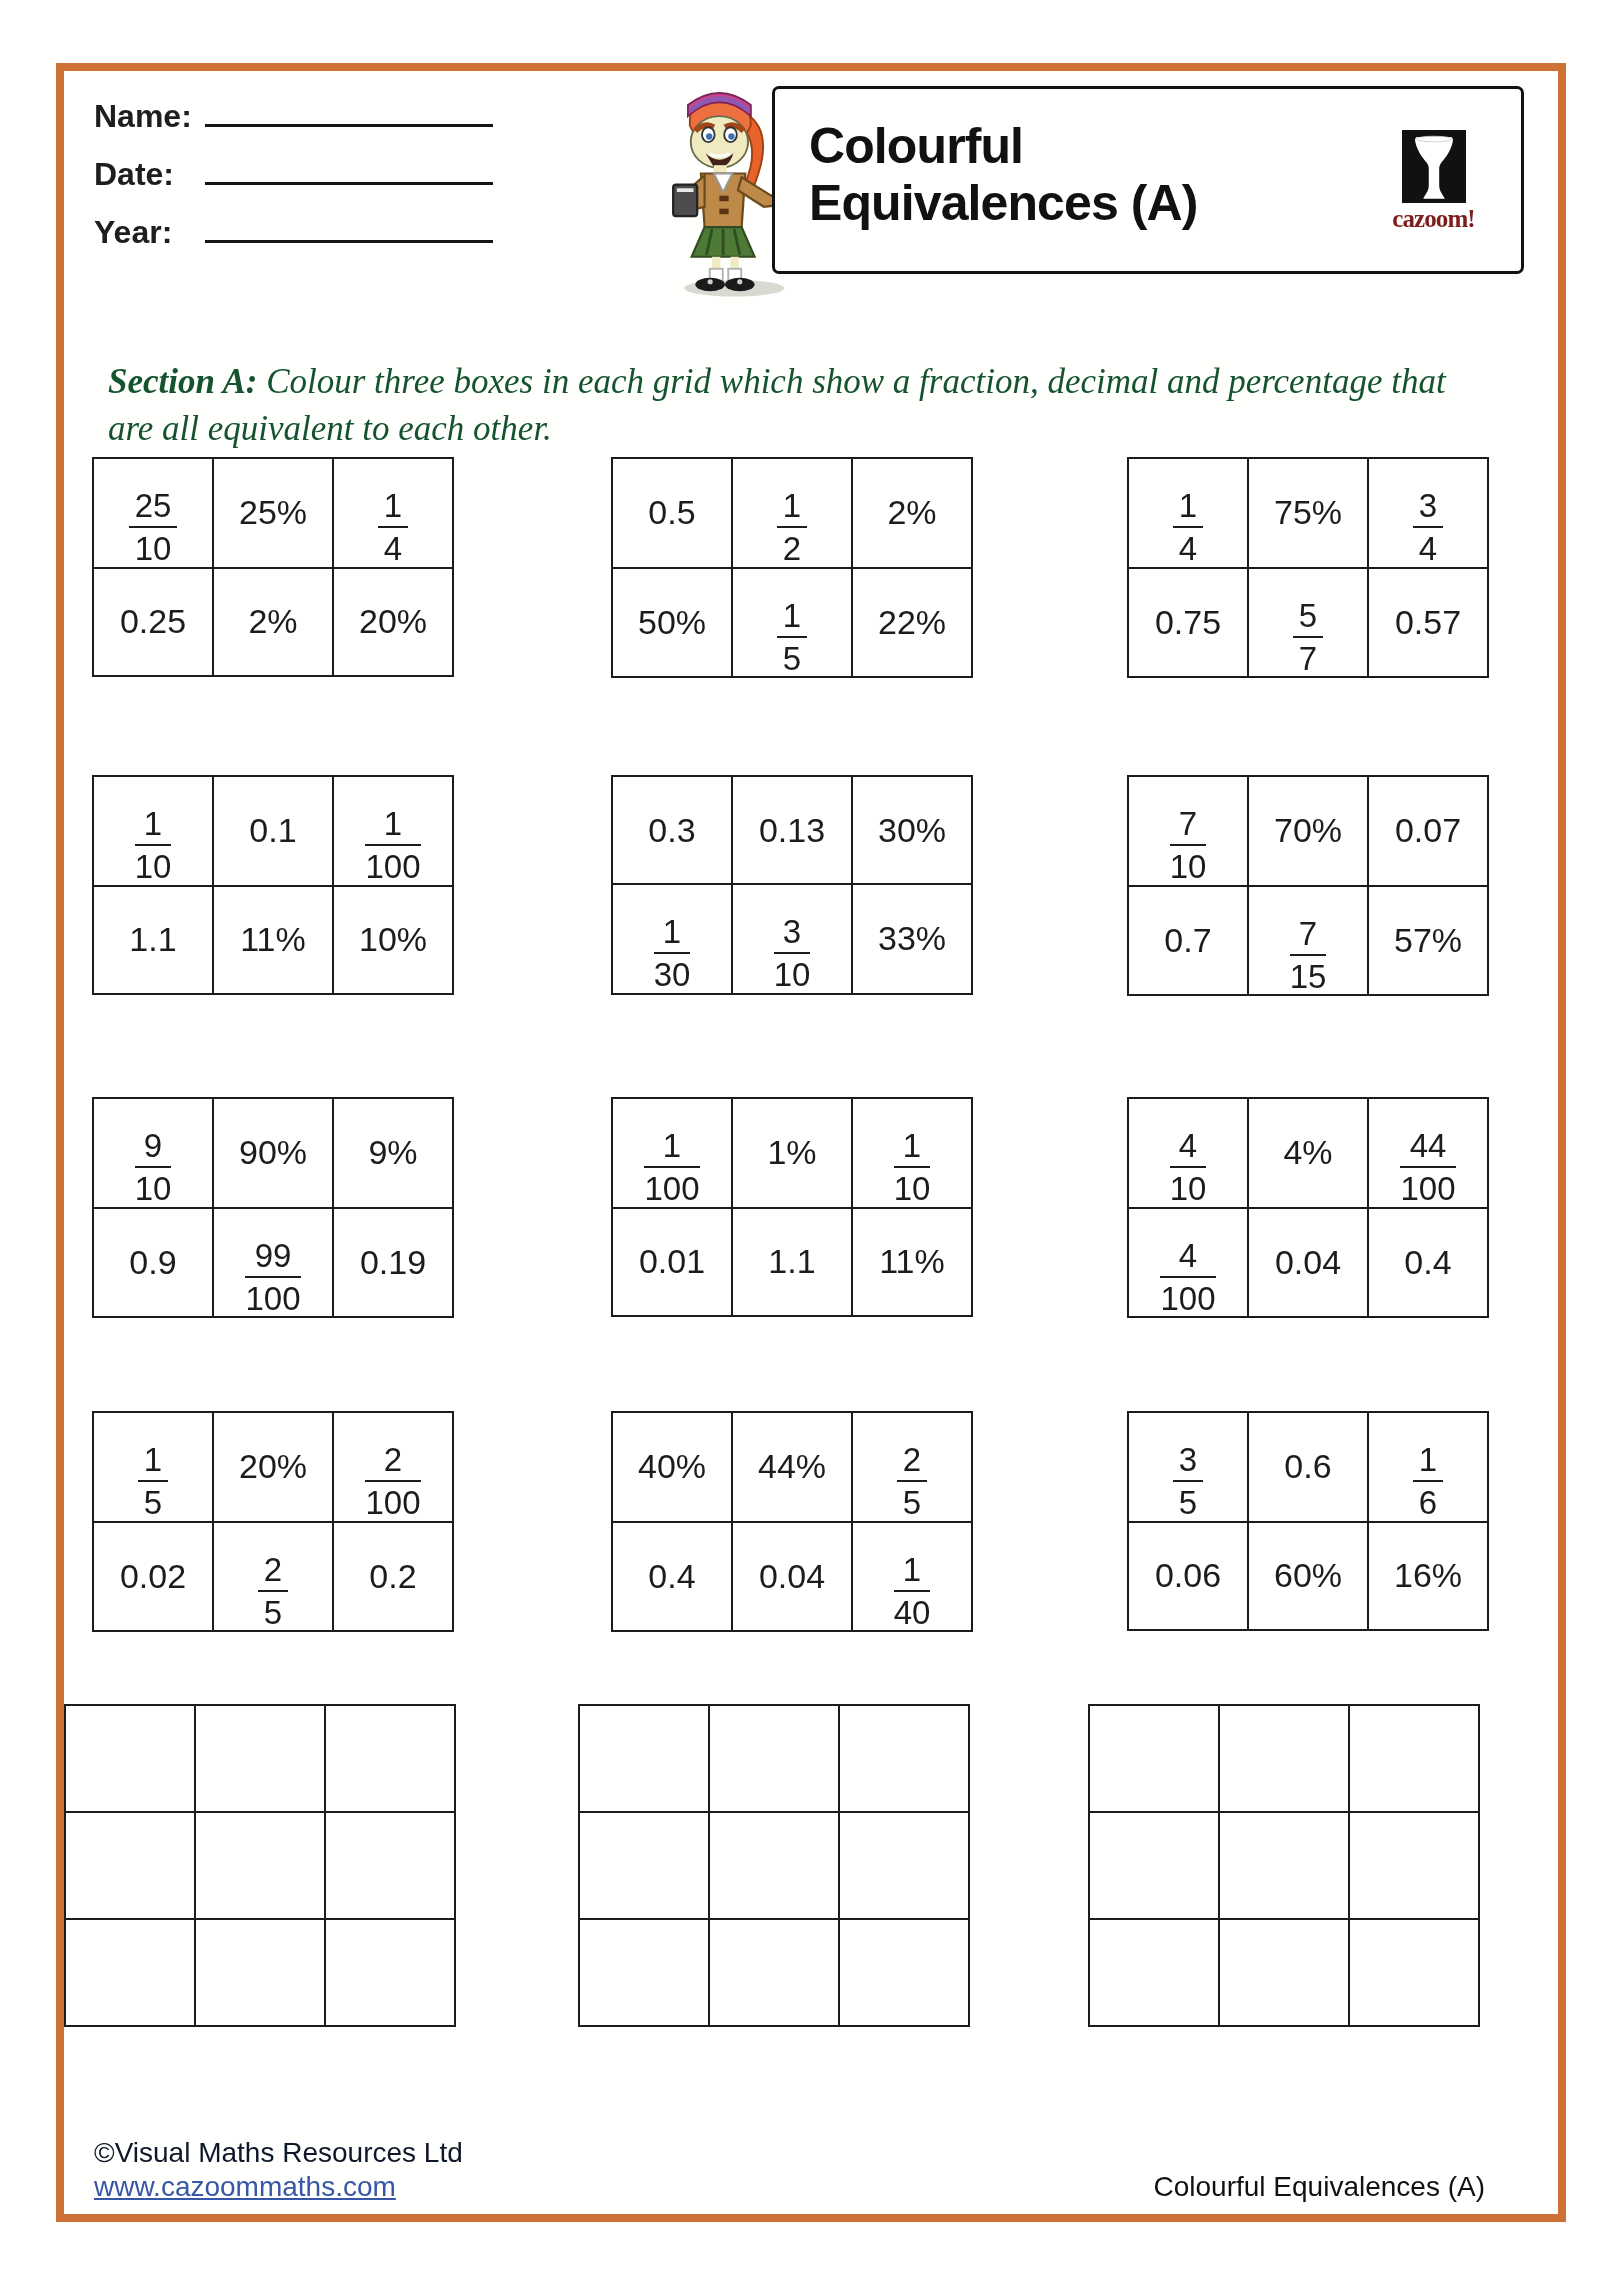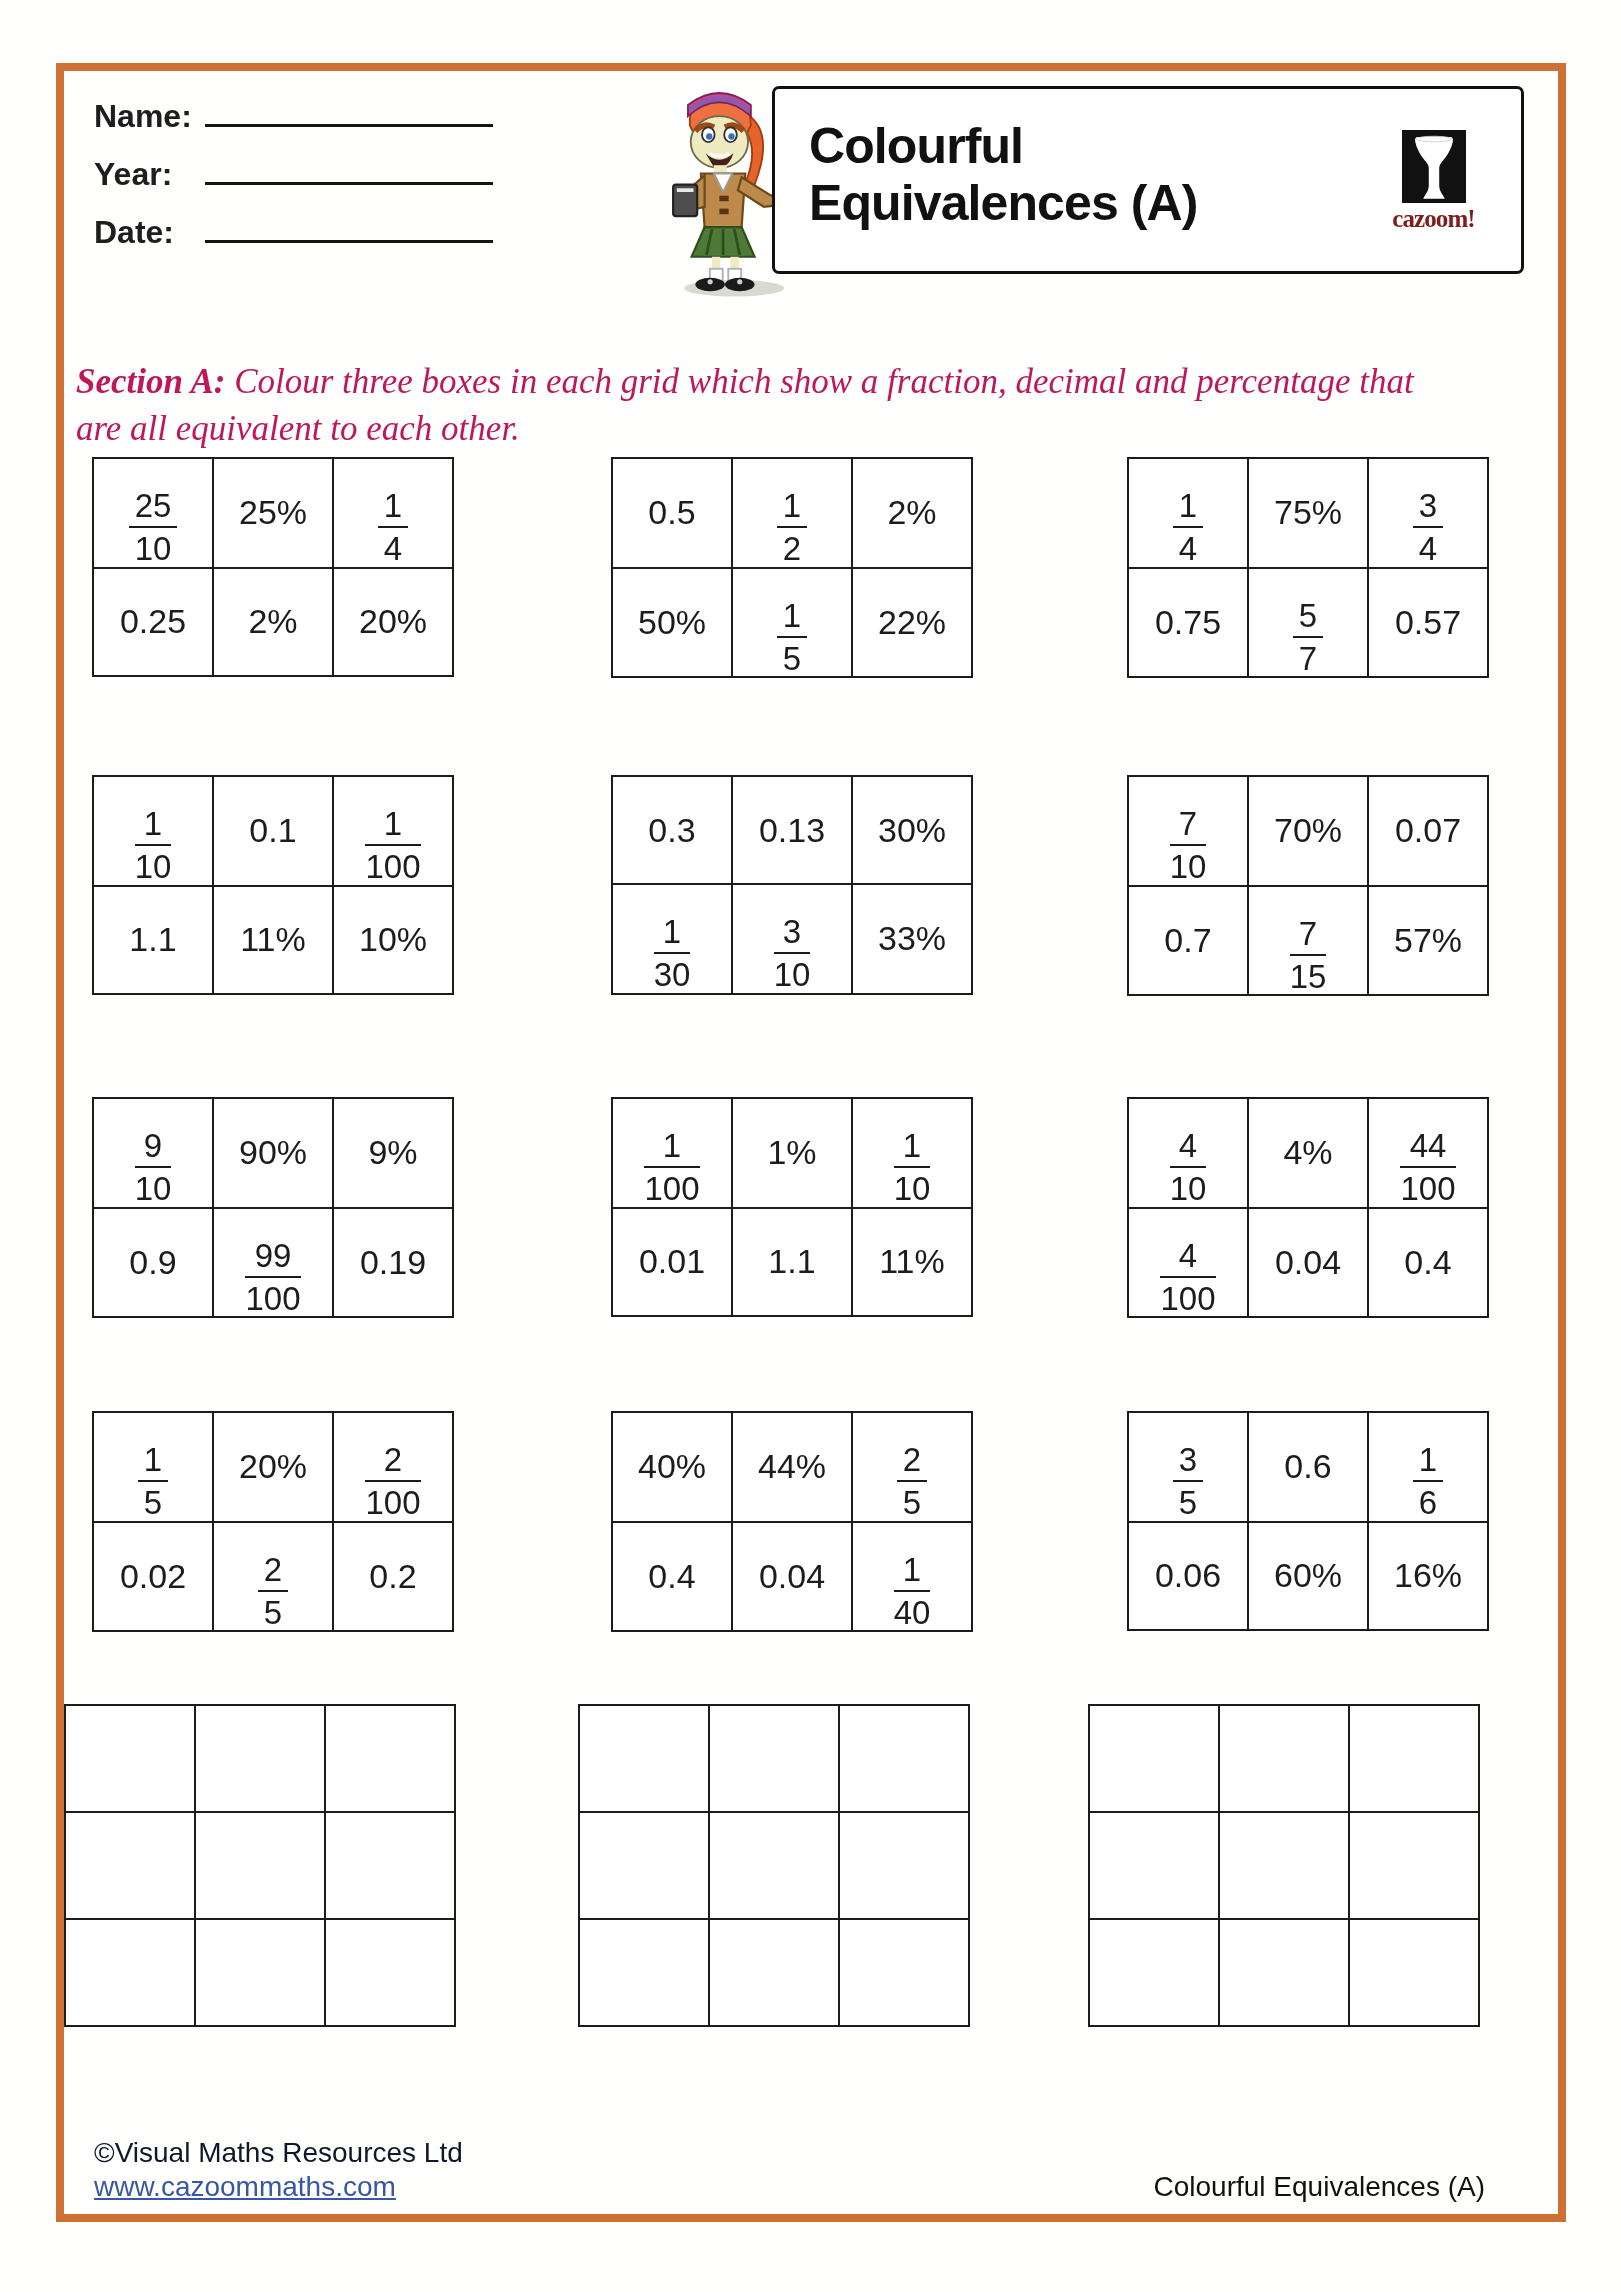--- a/index.html
+++ b/index.html
@@ -21,22 +21,22 @@
               letter-spacing:-0.9px;line-height:1.14;color:#111;}
   .logo{position:absolute;right:25px;top:41px;width:125px;text-align:center;}
   .logo-square{display:block;margin:0 auto;width:64px;height:73px;background:#111;}
   .logo-square svg{display:block;width:64px;height:73px;}
   .logo-word{display:block;margin-top:1.8px;font-family:"Liberation Serif",serif;font-weight:bold;
              font-size:25px;letter-spacing:-0.9px;color:#7f1d1d;}
 
   .mascot{position:absolute;left:616px;top:81px;width:229px;height:222px;}
 
   
-  .sec-head{position:absolute;left:76px;font-family:"Liberation Serif",serif;font-style:italic;
-            font-size:35px;line-height:1.35;color:#be185d;}
+  .sec-head{position:absolute;left:108px;font-family:"Liberation Serif",serif;font-style:italic;
+            font-size:35px;line-height:1.35;color:#14532d;}
   .sec-a{top:358px;width:1352px;}
   .sec-b{top:1655px;width:1352px;font-size:39px;}
   .sec-label{font-weight:bold;}
 
   
   .mini-grid{position:absolute;border-collapse:collapse;background:#fff;}
   .mini-grid td{border:2.7px solid #1c1c1c;width:118px;height:106px;min-width:118px;
                 text-align:center;vertical-align:middle;font-size:34px;color:#1c1c1c;padding:0;}
   .mini-grid.empty td{width:128px;min-width:128px;height:105px;}
   .frac{display:inline-block;line-height:1.08;font-size:33px;vertical-align:middle;}
@@ -54,25 +54,25 @@
 
 <div class="page">
   <div class="frame"></div>
 
   <div class="fields">
     <div class="field-row">
       <span class="field-label">Name:</span>
       <span class="field-line"></span>
     </div>
     <div class="field-row">
+      <span class="field-label">Date:</span>
+      <span class="field-line"></span>
+    </div>
+    <div class="field-row">
       <span class="field-label">Year:</span>
-      <span class="field-line"></span>
-    </div>
-    <div class="field-row">
-      <span class="field-label">Date:</span>
       <span class="field-line"></span>
     </div>
   </div>
 
   <div class="mascot">
     <svg viewBox="0 0 120 120" width="229" height="222">
       <ellipse cx="62" cy="112" rx="27" ry="4.5" fill="#d9d9d2"></ellipse>
       <path d="M69 18 Q84 28 73 56 Q70 58 68 55 Q77 34 64 22 Z" fill="#E8622C" stroke="#9c4012" stroke-width="1"></path>
       <path d="M38 24 Q37 8 54 7 Q71 8 71 24 L68 30 Q54 21 41 30 Z" fill="#EE7040" stroke="#9c4012" stroke-width="1"></path>
       <path d="M37 19 Q54 4 71 19 L71 13 Q54 0 37 13 Z" fill="#C9458F" stroke="#7c2458" stroke-width="1"></path>

